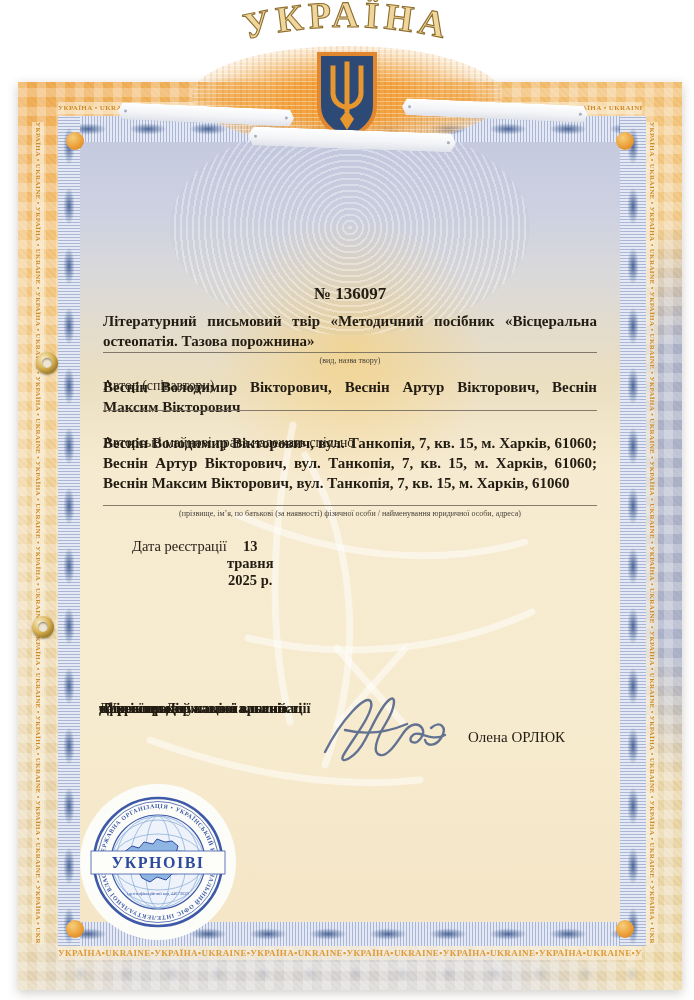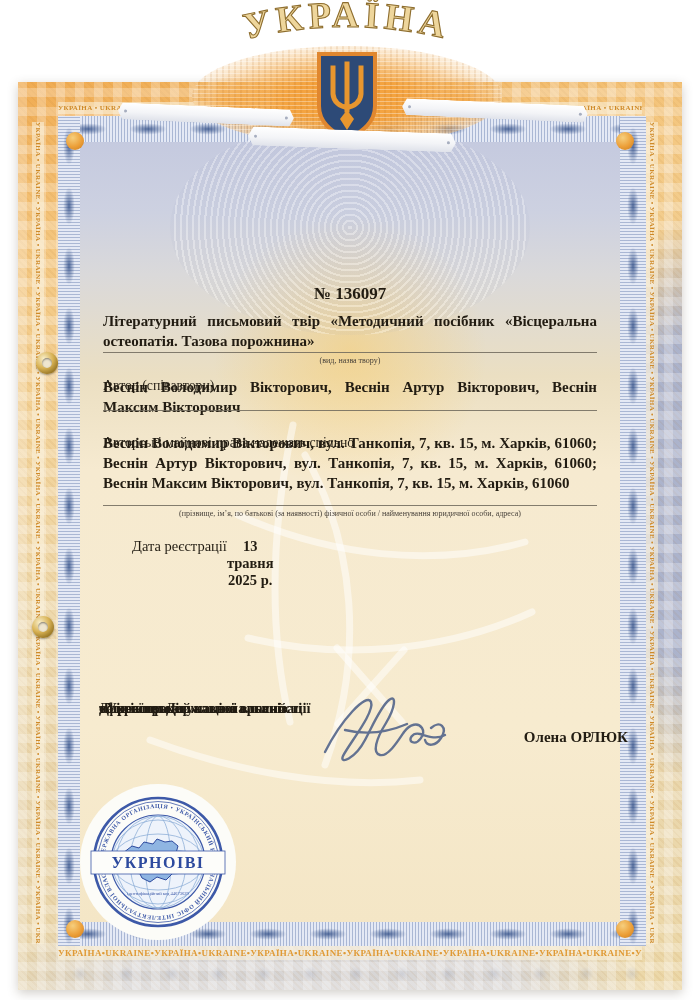--- a/index.html
+++ b/index.html
@@ -93,21 +93,21 @@
   .p1{top:311px;font-weight:bold;}
   .p2{top:377px;} .p3{top:434px;line-height:1.32;}
   .rule{left:103px;width:494px;height:1px;background:#6f685c;opacity:.85;}
   .r1{top:352px;} .r2{top:410px;} .r3{top:505px;}
   .cap{left:80px;width:540px;text-align:center;font-size:8px;color:#47413a;}
   .c1{top:356px;} .c2{top:414px;} .c3{top:509px;}
   .date-line{left:103px;top:538px;font-size:14.5px;margin-left:29px;}
   .date-line b{position:static;text-align:center;}
   .director{left:99px;top:697px;width:260px;font-size:14.5px;font-weight:bold;line-height:1.55;}
   .director span{position:static;display:block;}
-  .signer{left:468px;top:729px;width:160px;text-align:right;font-size:15px;font-weight:bold;}
+  .signer{left:468px;top:729px;width:160px;text-align:left;font-size:15px;font-weight:normal;}
   .sig{left:315px;top:678px;width:145px;height:100px;}
 
   
   .seal{left:79px;top:783px;width:158px;height:158px;z-index:6;}
   .eyelet{width:22px;height:22px;border-radius:50%;z-index:7;
     background:radial-gradient(circle at 35% 30%, #f8eec9, #d8b254 45%, #9c7a28 75%, #7a5d1d);
     box-shadow:0 1px 2px rgba(0,0,0,.35);}
   .eyelet::after{content:"";position:absolute;inset:6px;border-radius:50%;background:#efe6cf;
     box-shadow:inset 0 1px 2px rgba(0,0,0,.45);}
   .ey1{left:36px;top:352px;} .ey2{left:32px;top:616px;}

